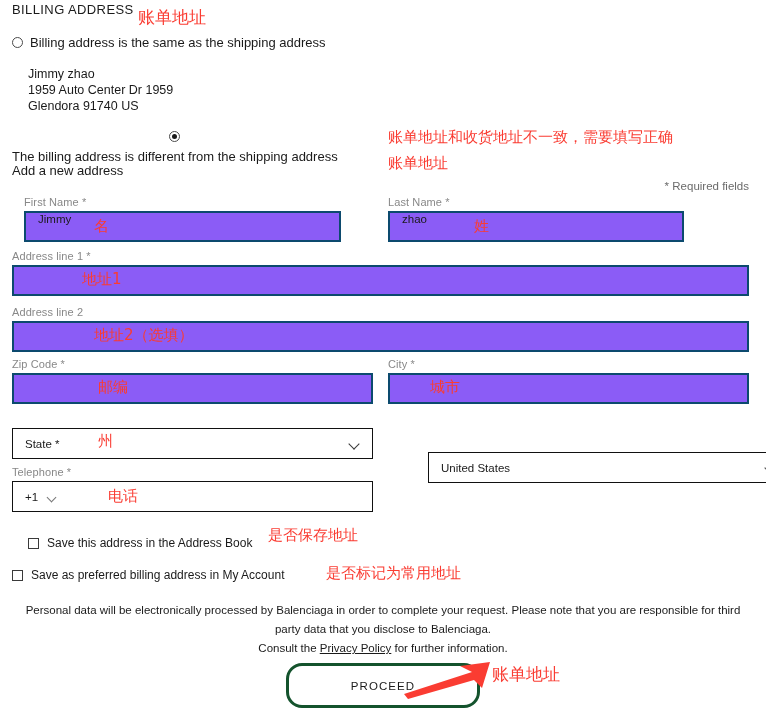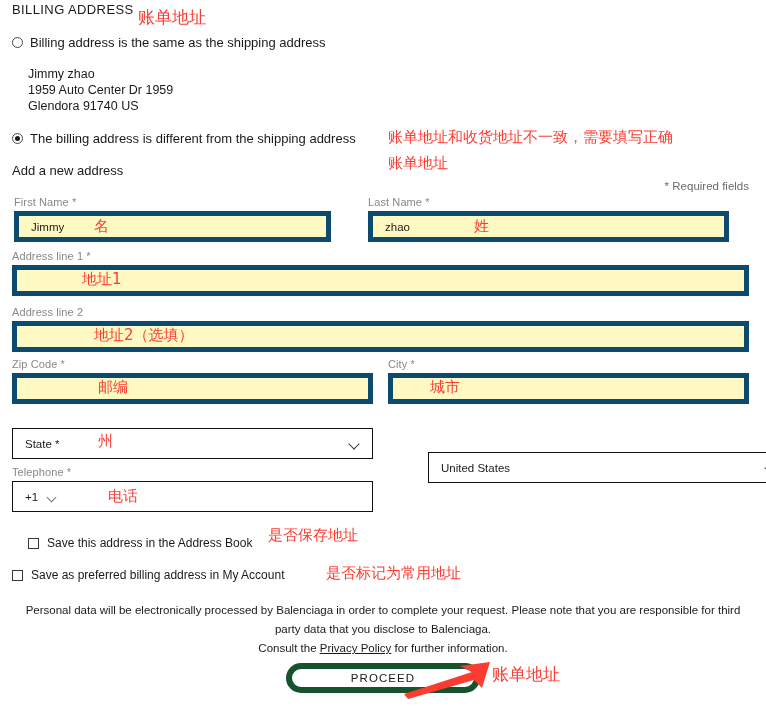--- a/index.html
+++ b/index.html
@@ -41,22 +41,22 @@
     position:absolute;right:17px;top:180px;font-size:11.5px;color:#6b6b6b;
   }
 
   
   .field{position:absolute;}
   .field-label{
     font-size:11px;color:#888888;display:block;margin-bottom:3px;
     letter-spacing:.1px;
   }
   .input-box{
-    border:5px solid #0c4a6e;background:#fef9c3;box-sizing:border-box;
-    height:31px;display:flex;align-items:center;position:relative;
+    border:2px solid #0c4a6e;background:#8b5cf6;box-sizing:border-box;
+    height:31px;display:flex;position:relative;
   }
   .input-val{
     font-size:11.5px;color:#1a1a1a;padding-left:12px;white-space:nowrap;
   }
   .select-box{
     border:1px solid #111111;background:#fff;box-sizing:border-box;
     height:31px;display:flex;align-items:center;justify-content:space-between;
     position:relative;
   }
   .select-val{font-size:11.5px;color:#1a1a1a;padding-left:12px;white-space:nowrap;}
@@ -91,22 +91,22 @@
 
   
   .legal{
     position:absolute;left:12px;top:601px;width:742px;
     font-size:11.5px;line-height:19px;color:#1a1a1a;text-align:center;
   }
   .legal .lnk{text-decoration:underline;color:#1a1a1a;}
 
   
   .proceed{
-    position:absolute;left:286px;top:663px;width:194px;height:30px;
-    border:6px solid #14532d;border-radius:16px;background:#fff;
+    position:absolute;left:286px;top:663px;width:194px;height:45px;
+    border:3px solid #14532d;border-radius:16px;background:#fff;
     display:flex;align-items:center;justify-content:center;
     font-size:11.5px;letter-spacing:1.1px;color:#1a1a1a;
     box-sizing:border-box;
   }
 
   
   .anno{
     position:absolute;color:#fa3c32;
     font-family:"DejaVu Sans","Liberation Sans",sans-serif;
     white-space:pre-line;
@@ -123,40 +123,40 @@
 
   <div class="radio-row" style="top:35px;">
     <span class="radio"></span>
     <span class="radio-label">Billing address is the same as the shipping address</span>
   </div>
 
   <div class="addr-block">Jimmy zhao
 1959 Auto Center Dr 1959
 Glendora 91740 US</div>
 
-  <div class="radio-row" style="top:131px;">
+  <div class="radio-row" style="top:131px;flex-direction:column;">
     <span class="radio checked"></span>
     <span class="radio-label">The billing address is different from the shipping address</span>
   </div>
 
   <div class="anno" style="left:388px;top:124px;font-size:15px;line-height:26px;">账单地址和收货地址不一致，需要填写正确
 账单地址</div>
 
   <div class="add-new">Add a new address</div>
   <div class="req-fields">* Required fields</div>
 
-  <div class="field" style="left:14px;top:196px;width:317px;">
+  <div class="field" style="left:24px;top:196px;width:317px;">
     <span class="field-label">First Name *</span>
     <div class="input-box">
       <span class="input-val">Jimmy</span>
     </div>
   </div>
   <div class="anno" style="left:94px;top:217px;font-size:15px;">名</div>
 
-  <div class="field" style="left:368px;top:196px;width:361px;">
+  <div class="field" style="left:388px;top:196px;width:296px;">
     <span class="field-label">Last Name *</span>
     <div class="input-box">
       <span class="input-val">zhao</span>
     </div>
   </div>
   <div class="anno" style="left:474px;top:217px;font-size:15px;">姓</div>
 
   <div class="field" style="left:12px;top:250px;width:737px;">
     <span class="field-label">Address line 1 *</span>
     <div class="input-box">

